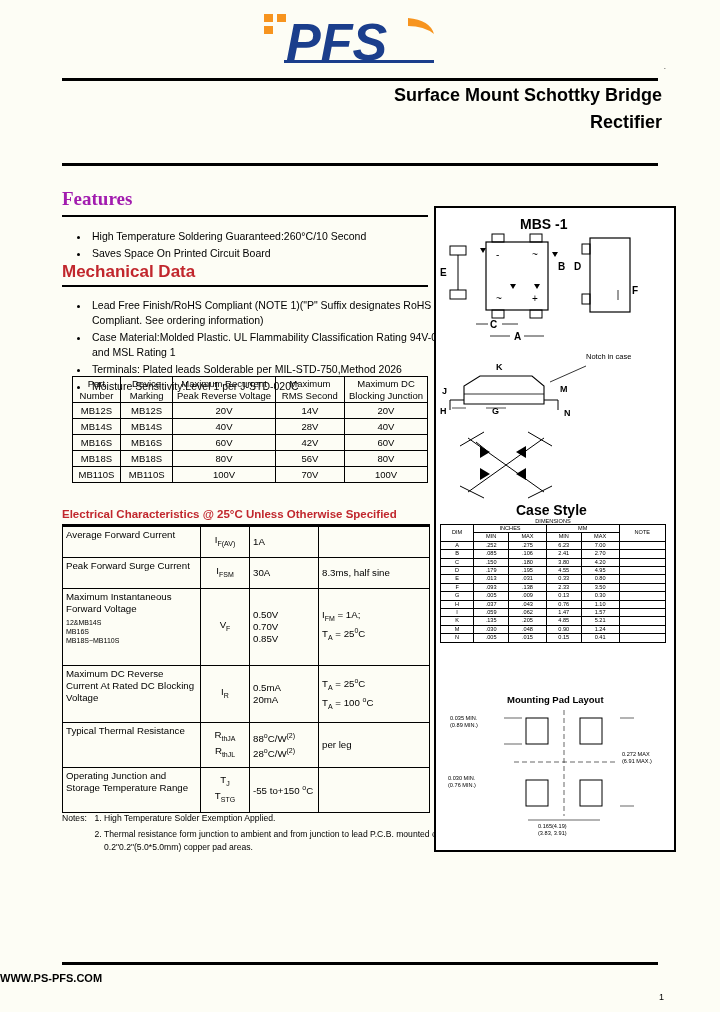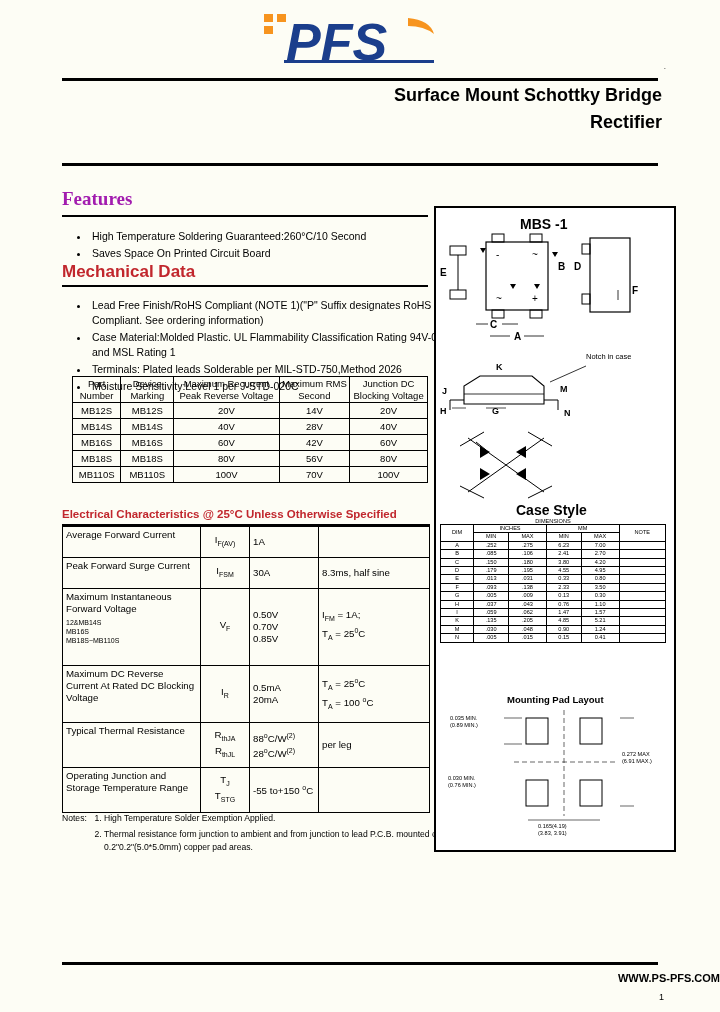--- a/index.html
+++ b/index.html
@@ -78,21 +78,21 @@
   .dimtable td,.dimtable th{border:1px solid #000;padding:0 1px;line-height:7.4px;font-weight:normal;}
   .dimtable .hdr{font-size:5.6px;}
 
   .dimcap{position:absolute;left:440px;top:518px;width:226px;text-align:center;font-size:5.6px;}
 
   svg{overflow:visible;}
   .ln{stroke:#000;fill:none;}
 
   
   .foot-rule{position:absolute;left:62px;top:962px;width:596px;height:3px;background:#000;}
-  .foot-url{position:absolute;left:0;top:972px;width:720px;text-align:right;font-size:11px;font-weight:bold;}
+  .foot-url{position:absolute;left:0;top:972px;width:720px;text-align:left;font-size:11px;font-weight:bold;}
   .pageno{position:absolute;right:56px;top:992px;font-size:9px;}
   .dot-r{position:absolute;right:54px;top:62px;font-size:8px;}
 </style>
 </head>
 <body>
 
 <div class="page">
 
   <div class="logo-wrap">
     <svg class="logo-svg" width="200" height="56" viewBox="0 0 200 56">
@@ -135,21 +135,21 @@
     <li>Moisture Sensitivity:Level 1 per J-STD-020C</li>
   </ul>
 
   <table class="sel-table">
     <tbody>
         <tr>
       <th>Part Number</th>
       <th>Device Marking</th>
       <th>Maximum Recurrent Peak Reverse Voltage</th>
       <th>Maximum RMS Second</th>
-      <th>Junction DC Blocking Voltage</th>
+      <th>Maximum DC Blocking Junction</th>
     </tr>
     <tr>
       <td>MB12S</td>
       <td>MB12S</td>
       <td>20V</td>
       <td>14V</td>
       <td>20V</td>
     </tr>
     <tr>
       <td>MB14S</td>

